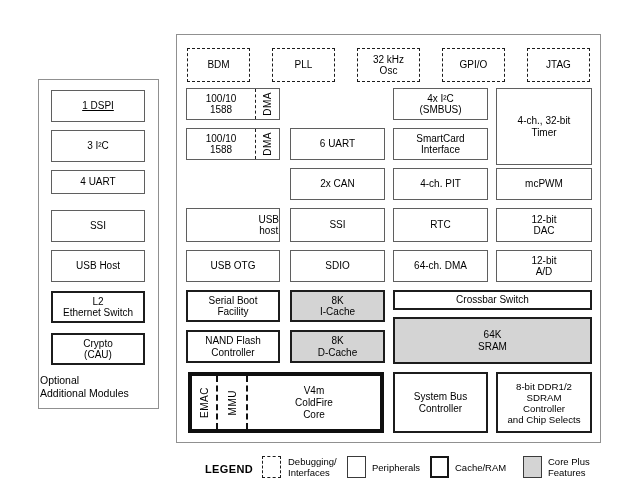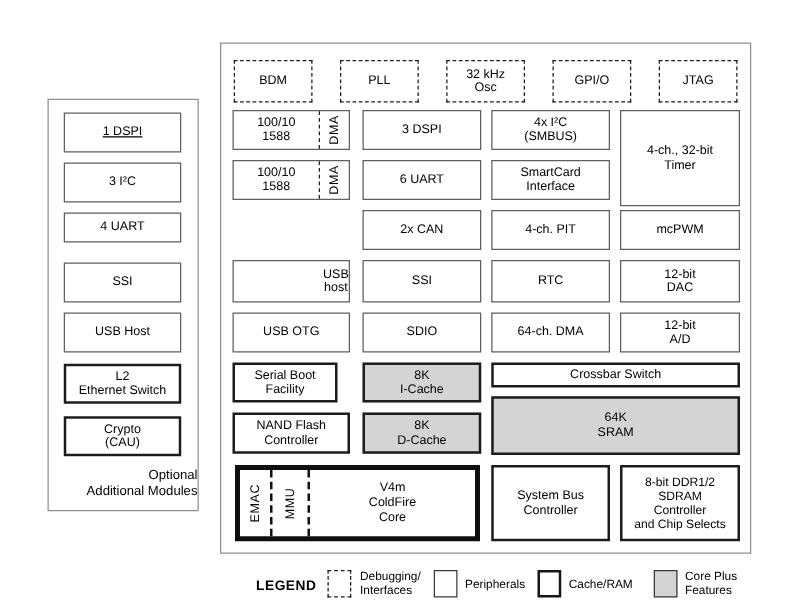--- a/index.html
+++ b/index.html
@@ -11,21 +11,21 @@
   .panel{position:absolute;border:1px solid #909090;background:#fff;box-sizing:border-box;}
   .box{
     position:absolute;background:#fff;border:1px solid #5f5f5f;box-sizing:border-box;
     display:flex;align-items:center;justify-content:center;text-align:center;
     font-size:10px;line-height:11.5px;white-space:pre-line;
   }
   .b2{border:2px solid #1c1c1c;}
   .gray{background:#d4d4d4;}
   .dashedbox{border:1.5px dashed #1c1c1c;}
   .caption{
-    position:absolute;text-align:right;font-size:10.5px;line-height:13px;
+    position:absolute;text-align:left;font-size:10.5px;line-height:13px;
     white-space:pre-line;
   }
   .ethlabel{flex:1;display:flex;align-items:center;justify-content:center;height:100%;}
   .ethdma{
     width:23px;height:100%;border-left:1.5px dashed #1c1c1c;
     display:flex;align-items:center;justify-content:center;
   }
   .vert{writing-mode:vertical-rl;transform:rotate(180deg);font-size:10px;letter-spacing:.5px;}
   .cpu{
     position:absolute;border:4px solid #0f0f0f;background:#fff;box-sizing:border-box;
@@ -79,26 +79,25 @@
     <div class="ethdma"><span class="vert">DMA</span></div>
   </div>
   <div class="box" style="left:186px;top:128px;width:94px;height:32px;">
     <div class="ethlabel">100/10
 1588</div>
     <div class="ethdma"><span class="vert">DMA</span></div>
   </div>
   <div class="box" style="left:186px;top:208px;width:94px;height:34px;justify-content:flex-end;"><span>USB
 host</span></div>
   <div class="box" style="left:186px;top:250px;width:94px;height:32px;"><span>USB OTG</span></div>
-  <div class="box b2" style="left:186px;top:290px;width:84px;height:32px;"><span>Serial Boot
+  <div class="box b2" style="left:186px;top:290px;width:94px;height:32px;"><span>Serial Boot
 Facility</span></div>
   <div class="box b2" style="left:186px;top:330px;width:94px;height:33px;"><span>NAND Flash
 Controller</span></div>
 
-  <div class="box" style="left:290px;top:88px;width:95px;height:32px;"><span>3 DSPI</span></div>
   <div class="box" style="left:290px;top:128px;width:95px;height:32px;"><span>6 UART</span></div>
   <div class="box" style="left:290px;top:168px;width:95px;height:32px;"><span>2x CAN</span></div>
   <div class="box" style="left:290px;top:208px;width:95px;height:34px;"><span>SSI</span></div>
   <div class="box" style="left:290px;top:250px;width:95px;height:32px;"><span>SDIO</span></div>
   <div class="box b2 gray" style="left:290px;top:290px;width:95px;height:32px;"><span>8K
 I-Cache</span></div>
   <div class="box b2 gray" style="left:290px;top:330px;width:95px;height:33px;"><span>8K
 D-Cache</span></div>
 
   <div class="box" style="left:393px;top:88px;width:95px;height:32px;"><span>4x I²C

